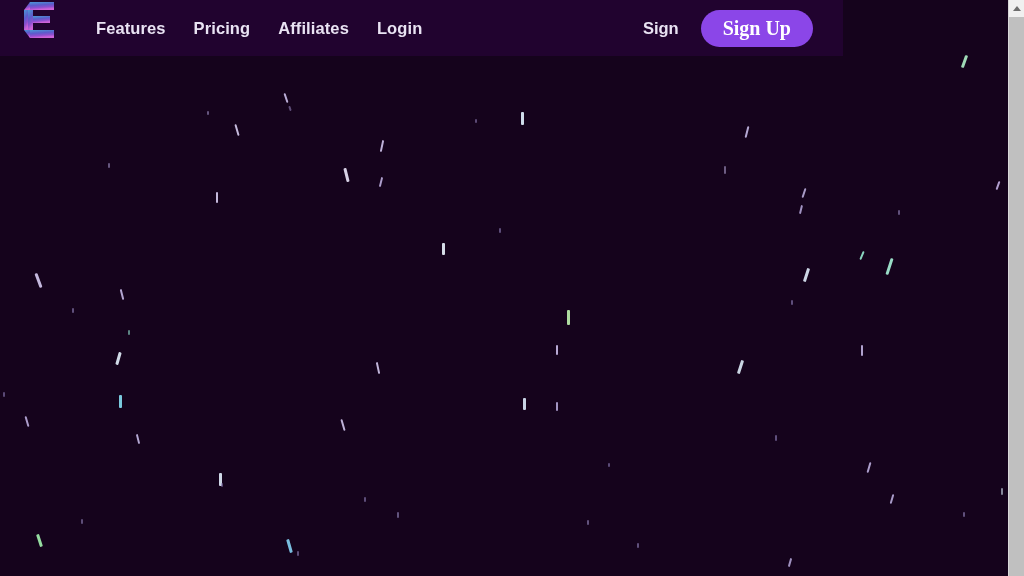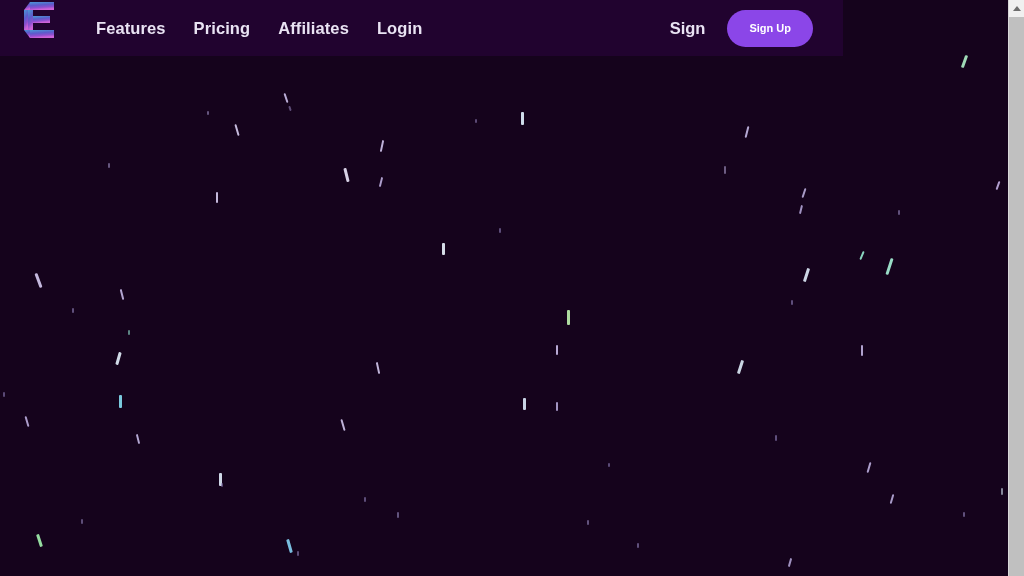--- a/index.html
+++ b/index.html
@@ -81,29 +81,29 @@
     font-size:16.5px;
     font-weight:bold;
     text-decoration:none;
     white-space:nowrap;
     cursor:pointer;
   }
   #signup-button {
     display:flex; align-items:center; justify-content:center;
     background:#8b46e8;
     color:#ffffff;
-    font-size:11px;
+    font-size:20px;
     font-weight:bold;
     border:none;
     border-radius:999px;
     padding:0 22px;
     height:37px;
     white-space:nowrap;
     cursor:pointer;
-    font-family:Liberation Sans, sans-serif;
+    font-family:Liberation Serif, serif;
   }
 
   
   #scrollbar {
     position:absolute; right:0; top:0;
     width:16px; height:576px;
     background:#f0f0f0;
     border-left:1px solid #d8d8d8;
     z-index:20;
   }

